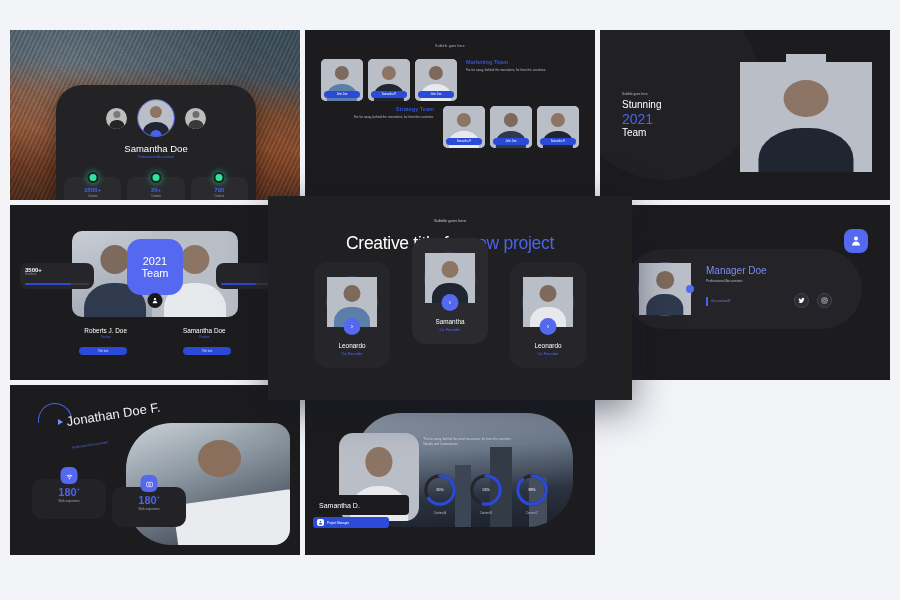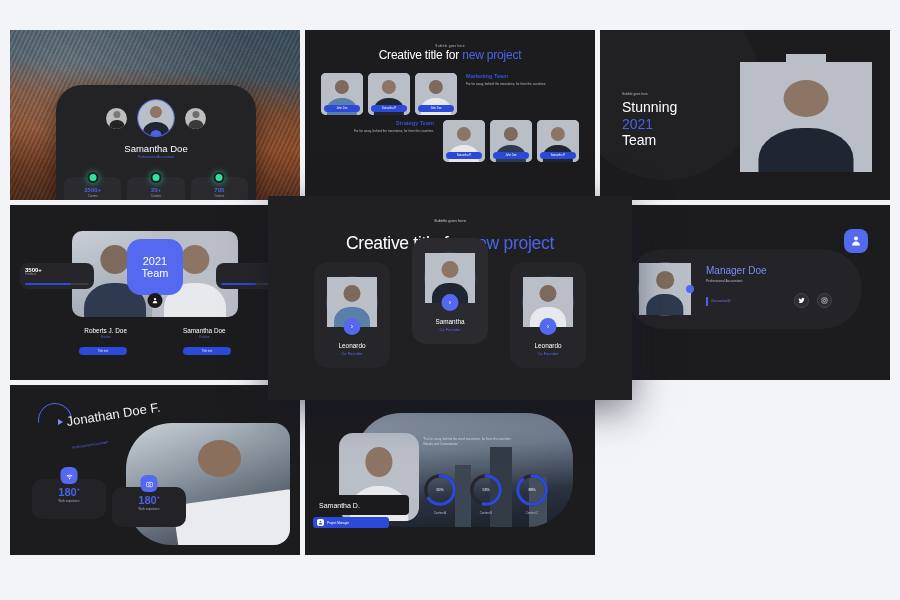--- a/index.html
+++ b/index.html
@@ -103,21 +103,21 @@
   .s2-txt { flex:1; padding-left:4px; }
   .s2-txt.r { text-align:right; padding-right:4px; padding-left:0; }
   .s2-h { font-size:5.6px; color:#3450d8; font-weight:700; margin-bottom:3px; }
   .s2-p { font-size:3.1px; color:#b6b9c2; line-height:1.55; }
 
   
   .s3-blob { position:absolute; left:-30px; top:-40px; width:190px; height:190px;
     border-radius:50%; background:#212124; }
   .s3-left { position:absolute; left:22px; top:62px; }
   .s3-sub { font-size:3.2px; color:#b9bcc8; margin-bottom:3px; }
-  .s3-l1,.s3-l3 { font-size:14px; color:#fff; line-height:1.18; }
+  .s3-l1,.s3-l3 { font-size:10px; color:#fff; line-height:1.18; }
   .s3-l2 { font-size:14px; color:#4b63e8; line-height:1.18; }
   .s3-grid { position:absolute; right:18px; top:32px;
     display:grid; grid-template-columns:repeat(3,40px); gap:6px; }
   .s3-cell { height:52px; background:#26262a; border-radius:6px;
     display:flex; flex-direction:column; align-items:center; padding-top:6px; }
   .s3-cell.up { transform:translateY(-8px); }
   .s3-av { width:27px; height:27px; border-radius:50%; overflow:hidden;
     border:1px solid #3c3f52; }
   .s3-nm { font-size:3.6px; color:#fff; margin-top:4px; }
   .s3-rl { font-size:2.6px; color:#4b63e8; margin-top:1px; }
@@ -332,23 +332,20 @@
           <span class="dot"></span>
           <div class="s1-val">795</div>
           <div class="s1-lab">Content</div>
         </div>
       </div>
     </div>
   </div>
 
   <div class="slide s2">
     <div class="sub-label">Subtitle goes here</div>
-    <div class="big-title">
-      <span>Creative title for </span><span class="blue">new project</span>
-    </div>
     <div class="s2-rows">
       <div class="s2-row">
         <div class="s2-card">
           <div class="photo shirtblue"></div>
           <div class="s2-pill">John Doe</div>
         </div>
         <div class="s2-card">
           <div class="photo f"></div>
           <div class="s2-pill">Samantha P.</div>
         </div>

